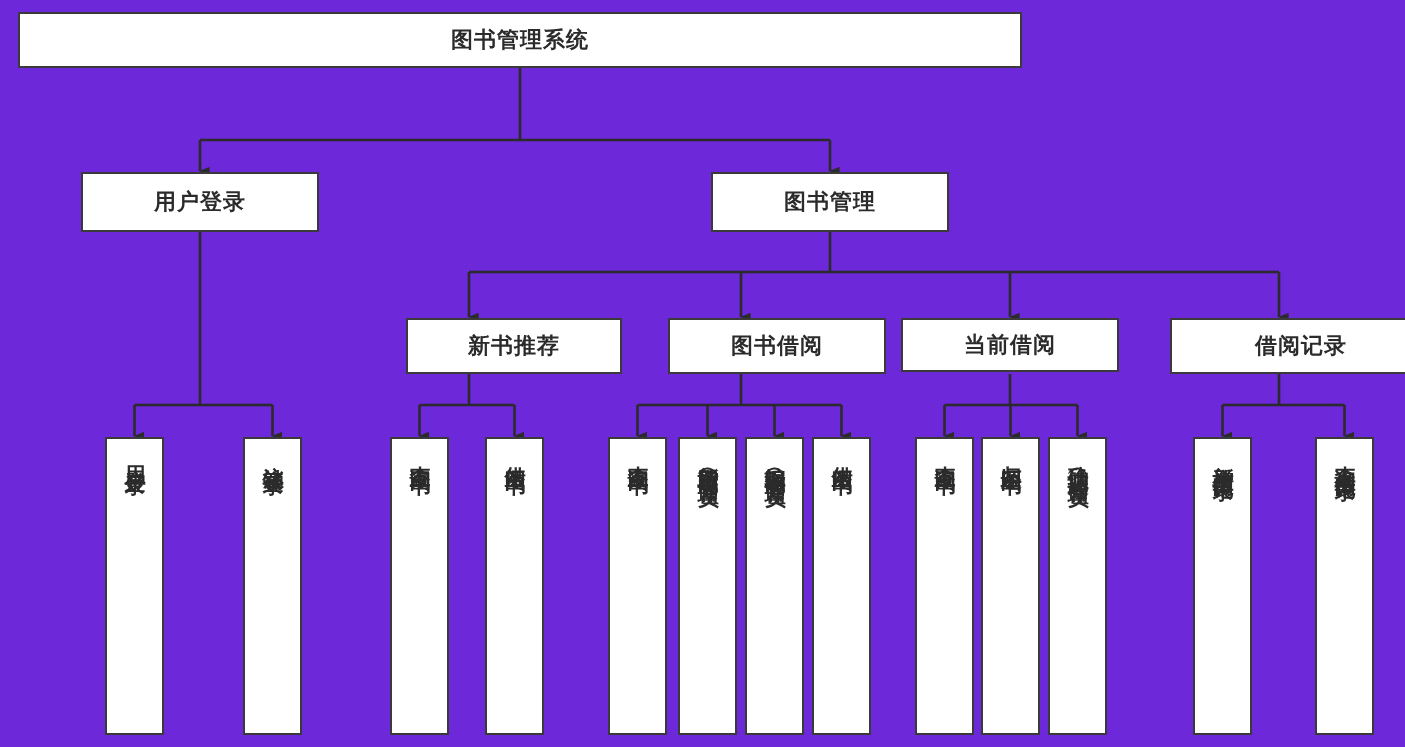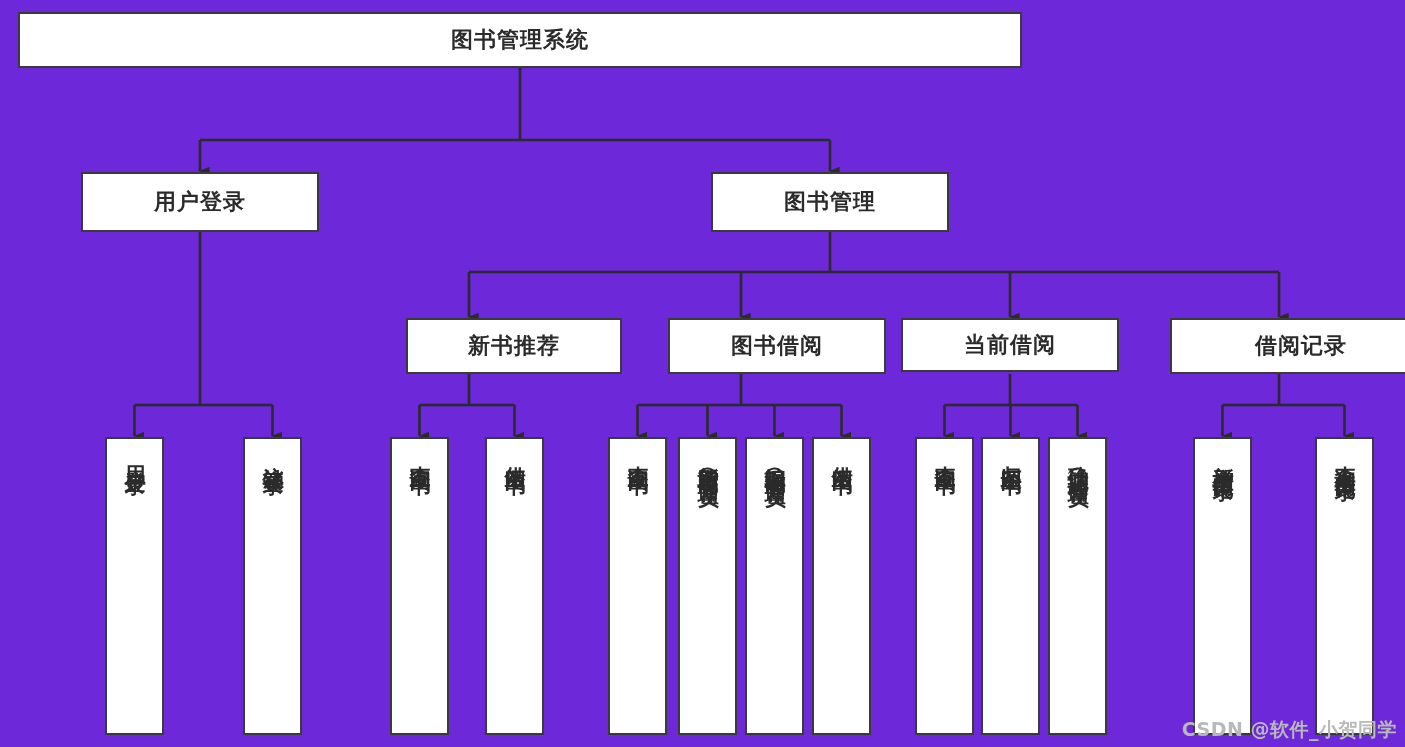--- a/index.html
+++ b/index.html
@@ -167,14 +167,13 @@
         <span class="vtext">确认归还（管理员）</span>
       </div>
       <div class="node vert" id="node-r-add" style="left: 1193px; top: 437px; width: 59px; height: 298px;">
         <span class="vtext">新增借阅记录</span>
       </div>
       <div class="node vert" id="node-r-query" style="left: 1315px; top: 437px; width: 59px; height: 298px;">
         <span class="vtext">查询借阅记录</span>
       </div>
     </div>
 
-  <div class="watermark">CSDN @软件_小贺同学</div>
 </div>
 
 </body></html>

